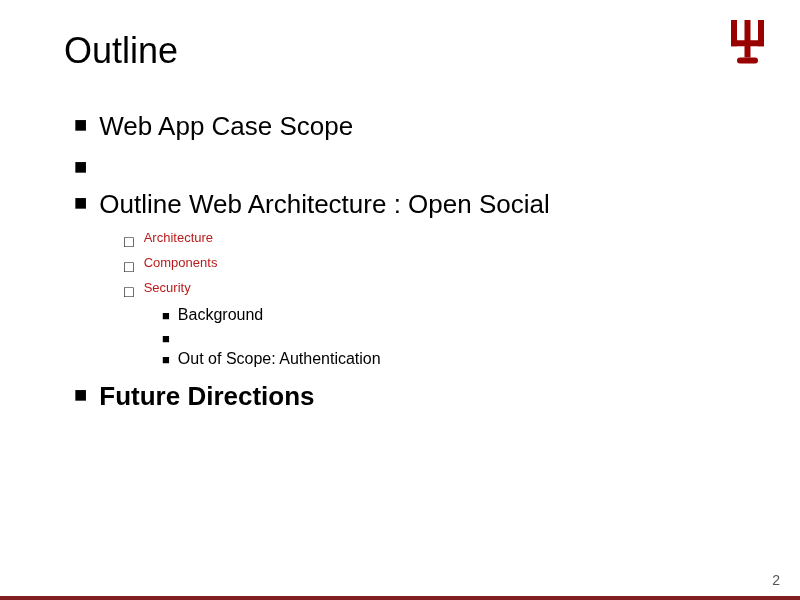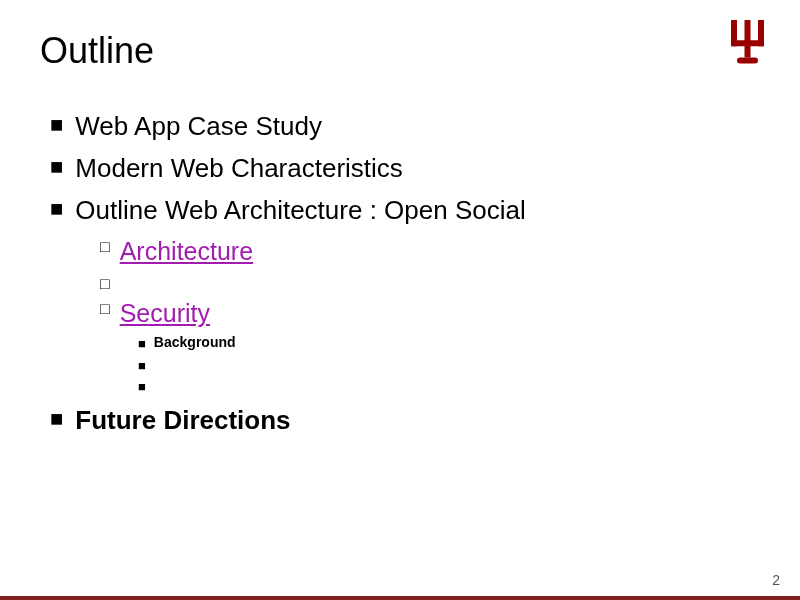--- a/index.html
+++ b/index.html
@@ -14,21 +14,21 @@
       overflow: hidden;
       background: #ffffff;
       font-family: 'Arial', sans-serif;
     }
 
     .slide {
       width: 800px;
       height: 600px;
       background: #ffffff;
       position: relative;
-      padding: 30px 40px 30px 40px;
+      padding: 30px 40px 30px 64px;
     }
 
     .title {
       font-size: 36px;
       font-weight: normal;
       color: #000000;
       margin-bottom: 30px;
       padding-bottom: 8px;
     }
 
@@ -78,24 +78,23 @@
 
     .bullet-level2 .bullet-marker {
       font-size: 16px;
       color: #000;
       margin-right: 10px;
       margin-top: 3px;
       flex-shrink: 0;
     }
 
     .bullet-level2 .bullet-text {
-      font-size: 25px;
-      color: #a21caf;
+      font-size: 13px;
+      color: #b91c1c;
       line-height: 1.3;
-      text-decoration: underline;
     }
 
     .sub-sub-list {
       margin-left: 38px;
       margin-top: 2px;
       margin-bottom: 2px;
     }
 
     .bullet-level3 {
       display: flex;
@@ -105,24 +104,23 @@
 
     .bullet-level3 .bullet-marker {
       font-size: 13px;
       color: #000;
       margin-right: 8px;
       margin-top: 3px;
       flex-shrink: 0;
     }
 
     .bullet-level3 .bullet-text {
-      font-size: 14px;
+      font-size: 16px;
       color: #000000;
       line-height: 1.3;
-      font-weight: bold;
     }
 
     .future-directions {
       font-size: 34px;
       color: #000000;
       font-weight: bold;
     }
 
     .bottom-bar {
       position: absolute;
@@ -162,62 +160,63 @@
 
     </svg>
   </div>
 
   <h1 class="title">Outline</h1>
 
   <div class="content">
 
     <div class="bullet-level1">
       <span class="bullet-marker">■</span>
-      <span class="bullet-text">Web App Case Study</span>
+      <span class="bullet-text">Web App Case Scope</span>
     </div>
 
     <div class="bullet-level1">
       <span class="bullet-marker">■</span>
-      <span class="bullet-text">Modern Web Characteristics</span>
     </div>
 
     <div class="bullet-level1">
       <span class="bullet-marker">■</span>
       <span class="bullet-text">Outline Web Architecture : Open Social</span>
     </div>
 
     <div class="sub-list">
 
       <div class="bullet-level2">
         <span class="bullet-marker">□</span>
         <span class="bullet-text">Architecture</span>
       </div>
 
       <div class="bullet-level2">
         <span class="bullet-marker">□</span>
+        <span class="bullet-text">Components</span>
       </div>
 
       <div class="bullet-level2">
         <span class="bullet-marker">□</span>
         <span class="bullet-text">Security</span>
       </div>
 
       <div class="sub-sub-list">
 
         <div class="bullet-level3">
           <span class="bullet-marker">■</span>
           <span class="bullet-text">Background</span>
         </div>
 
         <div class="bullet-level3">
           <span class="bullet-marker">■</span>
         </div>
 
         <div class="bullet-level3">
           <span class="bullet-marker">■</span>
+          <span class="bullet-text">Out of Scope: Authentication</span>
         </div>
 
       </div>
     </div>
 
     <div class="bullet-level1" style="margin-top: 10px;">
       <span class="bullet-marker">■</span>
       <span class="bullet-text future-directions">Future Directions</span>
     </div>
 

